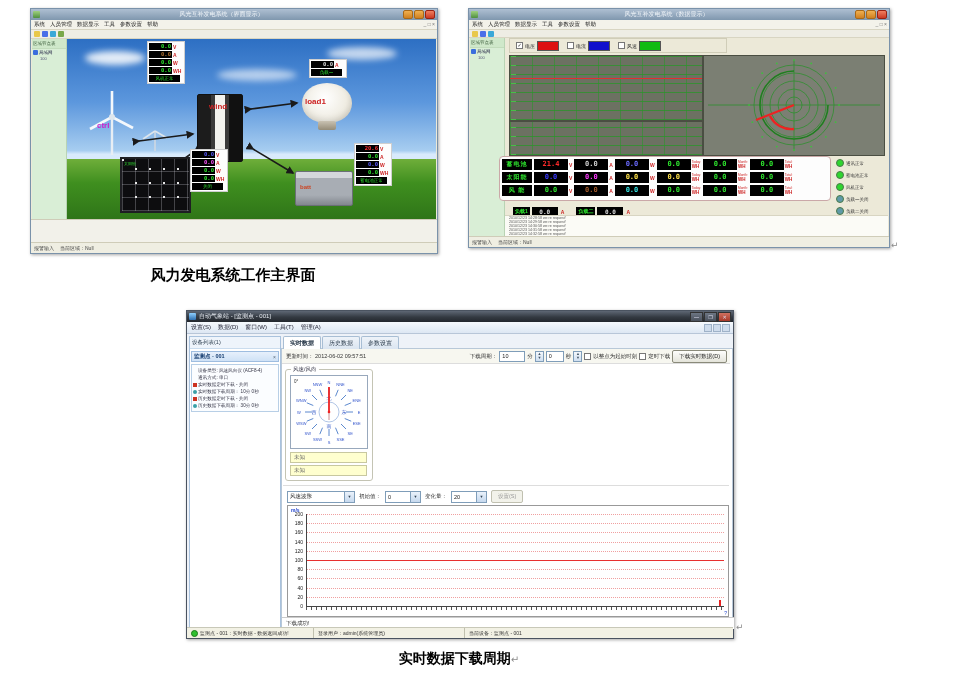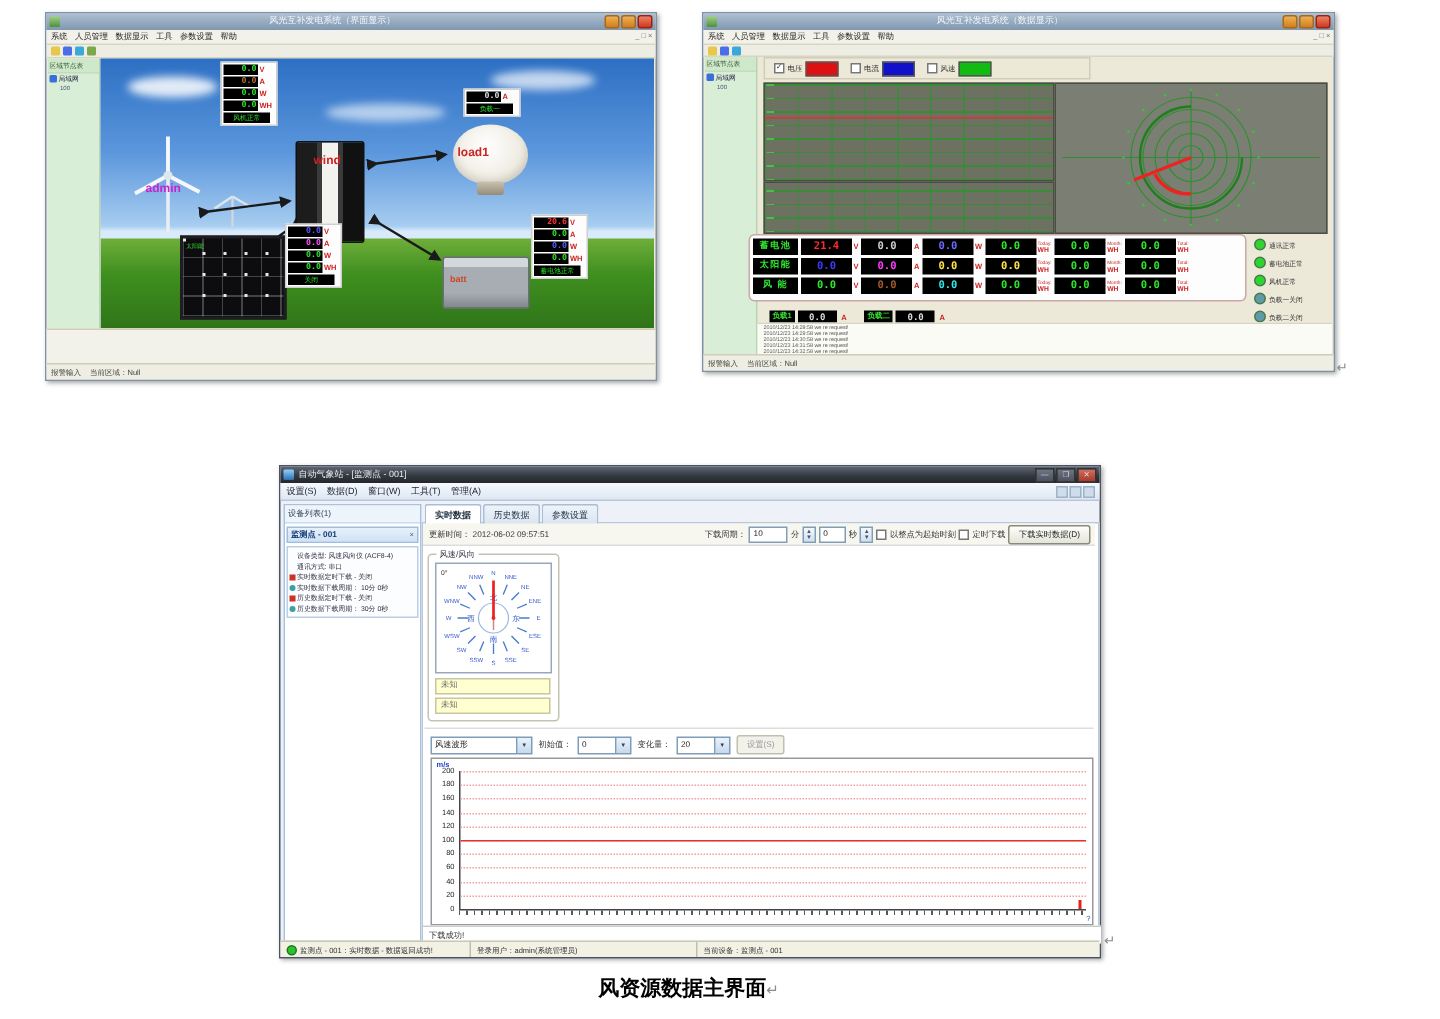--- a/index.html
+++ b/index.html
@@ -212,21 +212,21 @@
           <line x1="88" y1="92" x2="76" y2="100" stroke="#dde5ec" stroke-width="1.6"></line>
           <line x1="88" y1="92" x2="100" y2="99" stroke="#dde5ec" stroke-width="1.6"></line>
         </g>
 
         <line x1="72" y1="102" x2="126" y2="95" stroke="#1a1a1a" stroke-width="1.6" marker-start="url(#ah)" marker-end="url(#ah)"></line>
         <line x1="184" y1="70" x2="230" y2="64" stroke="#1a1a1a" stroke-width="1.6" marker-start="url(#ah)" marker-end="url(#ah)"></line>
         <line x1="128" y1="112" x2="100" y2="132" stroke="#1a1a1a" stroke-width="1.6" marker-start="url(#ah)" marker-end="url(#ah)"></line>
         <line x1="186" y1="110" x2="226" y2="134" stroke="#1a1a1a" stroke-width="1.6" marker-start="url(#ah)" marker-end="url(#ah)"></line>
       </svg>
 
-      <span class="slabel" style="left:30px;top:82px;color:#cc22cc;">admin</span>
+      <span class="slabel" style="left:30px;top:82px;color:#cc22cc;">ctrl</span>
       <div class="ctrlbox" style="left:130px;top:55px;width:44px;height:66px;"></div>
       <span class="slabel" style="left:142px;top:63px;color:#cc2222;">wind</span>
       <div class="bulb" style="left:235px;top:44px;"></div>
       <div class="bulbbase" style="left:251px;top:82px;"></div>
       <span class="slabel" style="left:238px;top:58px;color:#cc2222;">load1</span>
       <div class="solar" style="left:53px;top:118px;width:67px;height:52px;">
         <i class="sdot" style="left:0;top:0;"></i>
         <span style="position:absolute;left:2px;top:2px;font-size:4px;color:#2fd52f;">太阳能</span>
       </div>
       <div class="battbox" style="left:228px;top:132px;width:56px;height:33px;">
@@ -710,18 +710,19 @@
     <div class="sb3">
       <span class="seg" style="width:118px;">
         <i class="gdot"></i>
         <span>监测点 - 001：实时数据 - 数据返回成功!</span>
       </span>
       <span class="seg" style="width:142px;">登录用户：admin(系统管理员)</span>
       <span class="seg" style="border-right:none;flex:1;">当前设备：监测点 - 001</span>
     </div>
   </div>
 
+  <div class="cap" style="left:30px;top:266px;width:406px;text-align:center;">风力发电系统工作主界面</div>
   <div class="cap" style="left:186px;top:650px;width:546px;text-align:center;font-size:14px;">
-    <span>风资源数据主界面</span><span class="pil">↵</span>
+    <span>实时数据下载周期</span><span class="pil">↵</span>
   </div>
   <span class="pilabs" style="left:891px;top:240px;">↵</span>
   <span class="pilabs" style="left:736px;top:622px;">↵</span>
 </div>
 
 </body></html>

